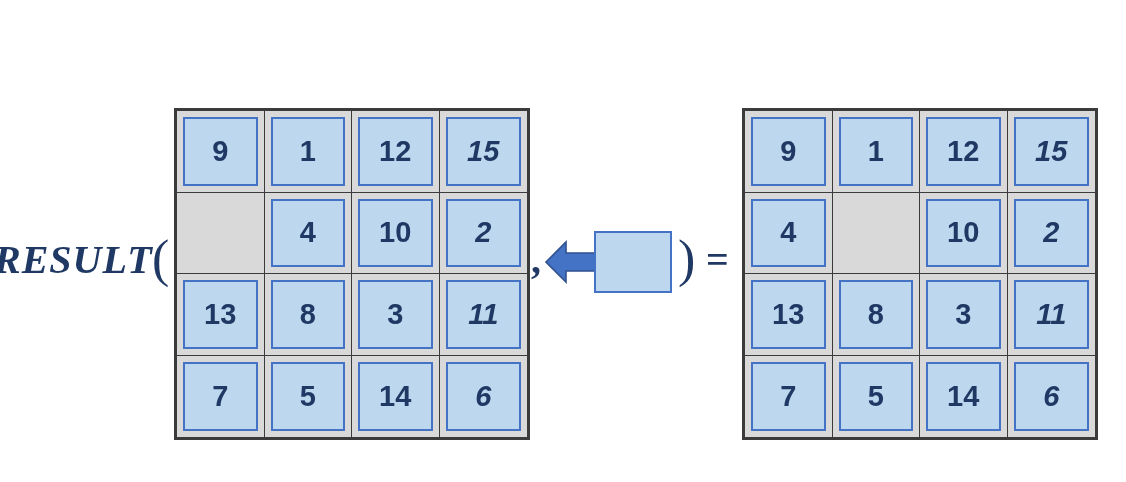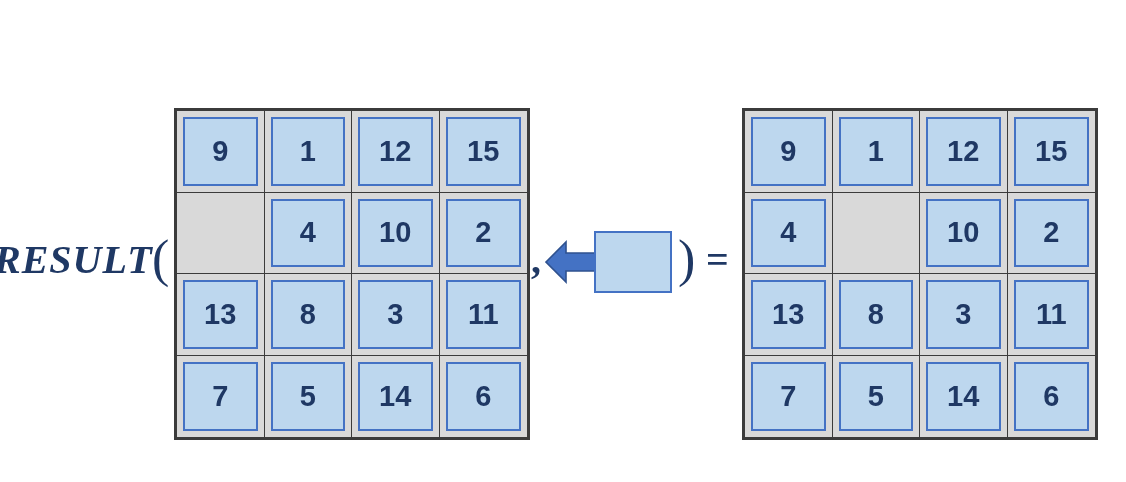--- a/index.html
+++ b/index.html
@@ -79,21 +79,21 @@
   .cell {
     box-sizing: border-box;
     border-right: 1.5px solid #3B3B3B;
     border-bottom: 1.5px solid #3B3B3B;
     background: #D9D9D9;
     display: flex;
     align-items: center;
     justify-content: center;
     padding: 6px;
   }
-  .cell.col-last { border-right: none; }
+  .cell.col-last { border-right: none; font-style: italic; }
   .cell.row-last { border-bottom: none; }
 
   .tile {
     box-sizing: border-box;
     width: 100%;
     height: 100%;
     background: #BDD7EE;
     border: 2px solid #4472C4;
     display: flex;
     align-items: center;

